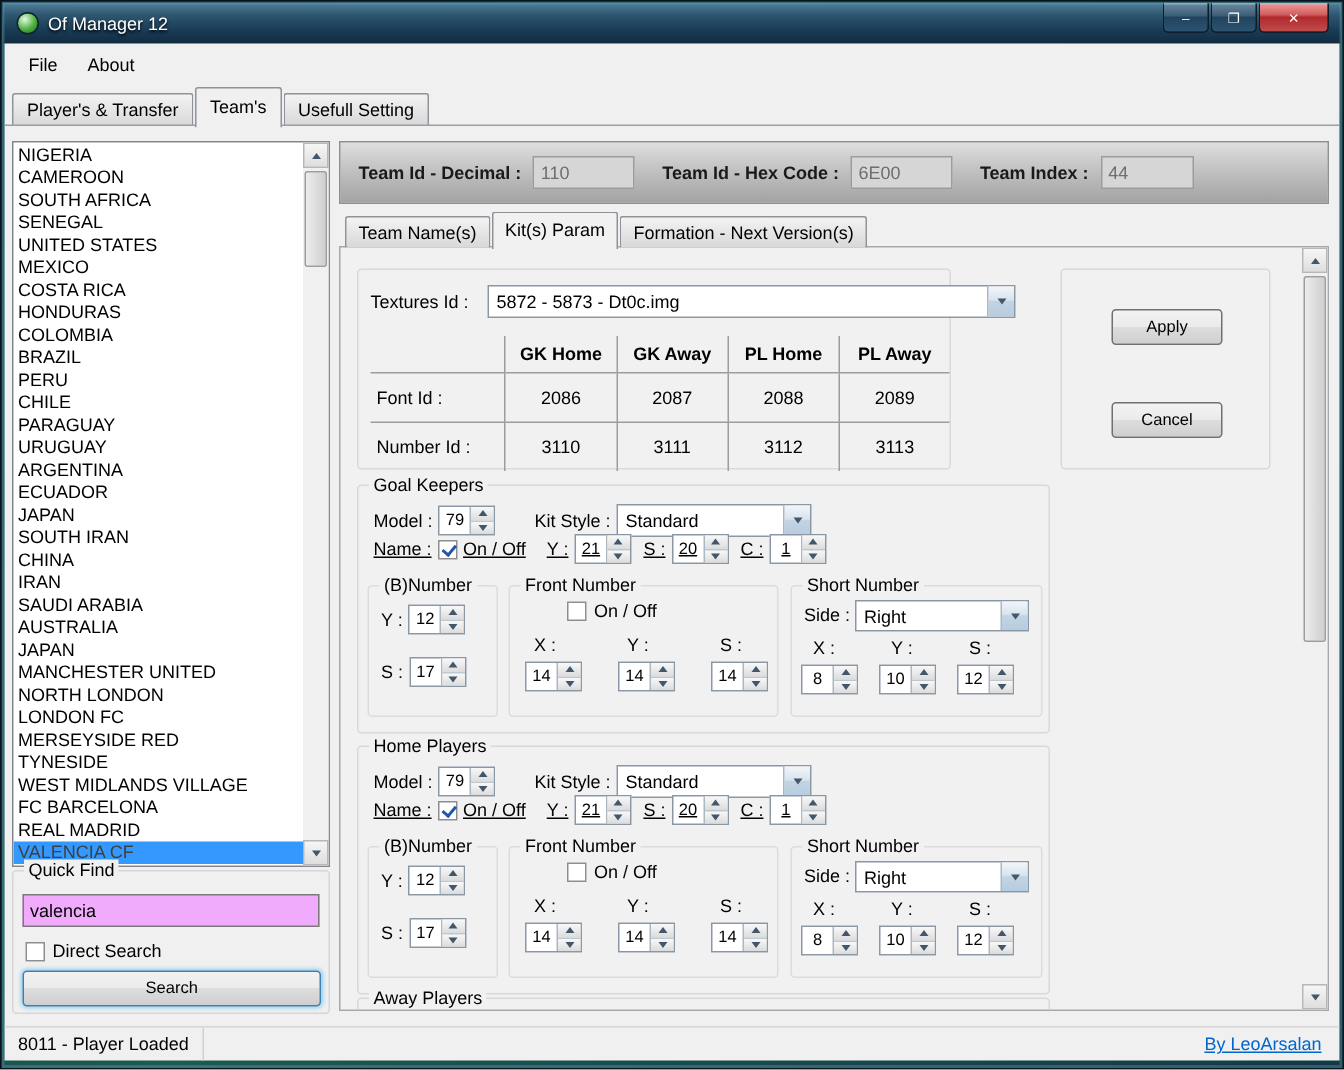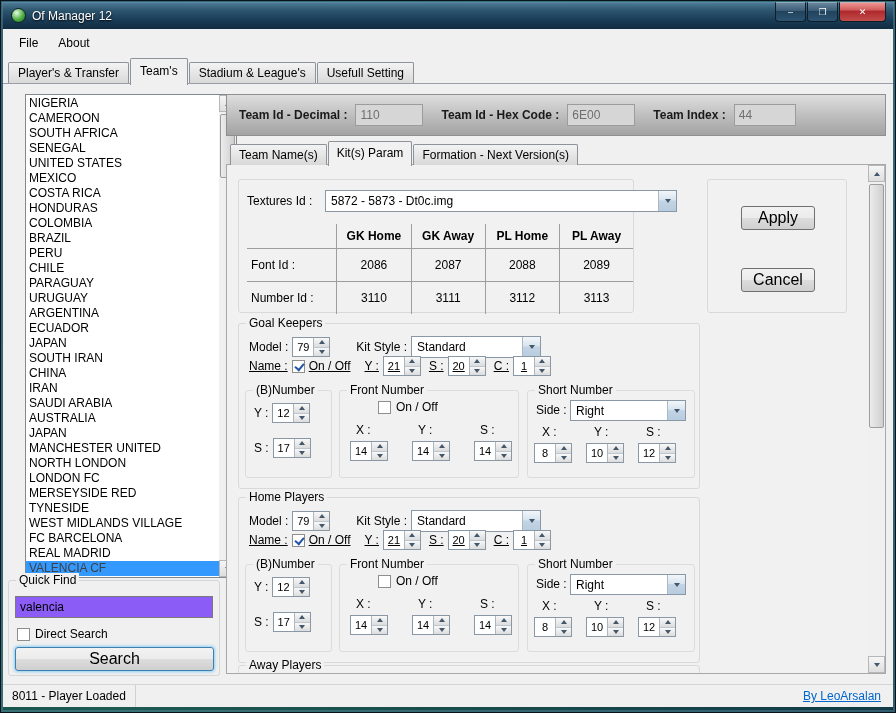--- a/index.html
+++ b/index.html
@@ -27,39 +27,39 @@
   .workarea{position:absolute;left:3px;top:56px;width:890px;height:628px;background:#f0f0f0;}
 
   
   .tabstrip{position:absolute;left:0;top:0;width:890px;height:28px;display:flex;align-items:flex-end;padding-left:5px;box-sizing:border-box;}
   .tabstrip::after{content:"";position:absolute;left:0;right:0;bottom:0;height:1px;background:#9a9ea6;z-index:2;}
   .tab{height:21px;line-height:21px;padding:0 9px;border:1px solid #8e9299;border-bottom:none;border-radius:2px 2px 0 0;
     background:linear-gradient(#f3f3f3,#d8d8d8);margin-right:1px;position:relative;z-index:1;white-space:nowrap;}
   .tab.active{height:26px;line-height:25px;background:#f0f0f0;z-index:3;margin-bottom:-1px;}
 
   
-  .listbox{position:absolute;left:22px;top:38px;width:212px;height:484px;background:#fff;border:1px solid #828790;box-sizing:border-box;}
+  .listbox{position:absolute;left:5px;top:38px;width:212px;height:484px;background:#fff;border:1px solid #828790;box-sizing:border-box;}
   .list-items{position:absolute;left:0;top:1px;right:17px;bottom:0;overflow:hidden;}
   .list-item{height:15px;line-height:15px;padding-left:3px;white-space:nowrap;}
   .list-item.selected{background:#3399ff;color:#404040;}
 
   
   .vscroll{position:absolute;top:0;right:0;bottom:0;width:17px;background:#f0f0f0;}
   .vs-btn{position:absolute;left:0;width:17px;height:17px;background:linear-gradient(#f6f6f6,#dedede);border:1px solid #b7b7b7;box-sizing:border-box;display:flex;align-items:center;justify-content:center;}
   .vs-btn.up{top:0;} .vs-btn.dn{bottom:0;}
   .vs-thumb{position:absolute;left:1px;width:15px;background:linear-gradient(90deg,#ececec,#cfcfcf);border:1px solid #9d9d9d;border-radius:2px;box-sizing:border-box;}
 
   
   .gbox{position:absolute;border:1px solid #d6d6d6;border-radius:3px;box-sizing:border-box;}
   .gtitle{position:absolute;top:-8px;left:7px;background:#f0f0f0;padding:0 3px;line-height:14px;white-space:nowrap;}
   .qfbox{left:5px;top:524px;width:212px;height:96px;}
-  .qf-input{position:absolute;left:6px;top:15px;width:198px;height:22px;border:1px solid #7a7a7a;background:#8b5cf6;padding:2px 4px;box-sizing:border-box;font:12px "Liberation Sans",sans-serif;}
+  .qf-input{position:absolute;left:6px;top:15px;width:198px;height:22px;border:1px solid #7a7a7a;background:#f0abfc;padding:2px 4px;box-sizing:border-box;font:12px "Liberation Sans",sans-serif;}
   .qf-check{position:absolute;left:8px;top:46px;display:flex;align-items:center;gap:5px;}
   .btn{display:flex;align-items:center;justify-content:center;border:1px solid #707070;border-radius:3px;
-    background:linear-gradient(#f2f2f2,#ebebeb 50%,#dddddd 50%,#cfcfcf);font-size:16px;box-sizing:border-box;}
+    background:linear-gradient(#f2f2f2,#ebebeb 50%,#dddddd 50%,#cfcfcf);font-size:11px;box-sizing:border-box;}
   .qf-search{position:absolute;left:6px;top:66px;width:199px;height:24px;border-color:#3c7fb1;box-shadow:0 0 3px 1px #8ecef0;}
 
   
   .idband{position:absolute;left:223px;top:38px;width:660px;height:42px;border:1px solid #8f8f8f;box-sizing:border-box;
     background:linear-gradient(#dedede,#bcbcbc 55%,#a3a3a3);display:flex;align-items:center;}
   .idband .blbl{font-weight:bold;color:#1a1a1a;white-space:nowrap;}
   .dinput{height:22px;background:#d6d6d6;border:1px solid #9c9c9c;color:#6e6e6e;padding:2px 4px;box-sizing:border-box;line-height:16px;}
 
   
   .subtabstrip{position:absolute;left:227px;top:85px;height:24px;display:flex;align-items:flex-end;z-index:3;}
@@ -140,21 +140,20 @@
   <div class="menubar">
     <span class="menu-item">File</span>
     <span class="menu-item">About</span>
   </div>
 
   <div class="workarea">
 
     <div class="tabstrip">
       <div class="tab">Player's &amp; Transfer</div>
       <div class="tab active">Team's</div>
-      <div class="tab">Stadium &amp; League's</div>
       <div class="tab">Usefull Setting</div>
     </div>
 
     <div class="listbox">
       <div class="list-items">
           <div class="list-item">NIGERIA</div>
           <div class="list-item">CAMEROON</div>
           <div class="list-item">SOUTH AFRICA</div>
           <div class="list-item">SENEGAL</div>
           <div class="list-item">UNITED STATES</div>

